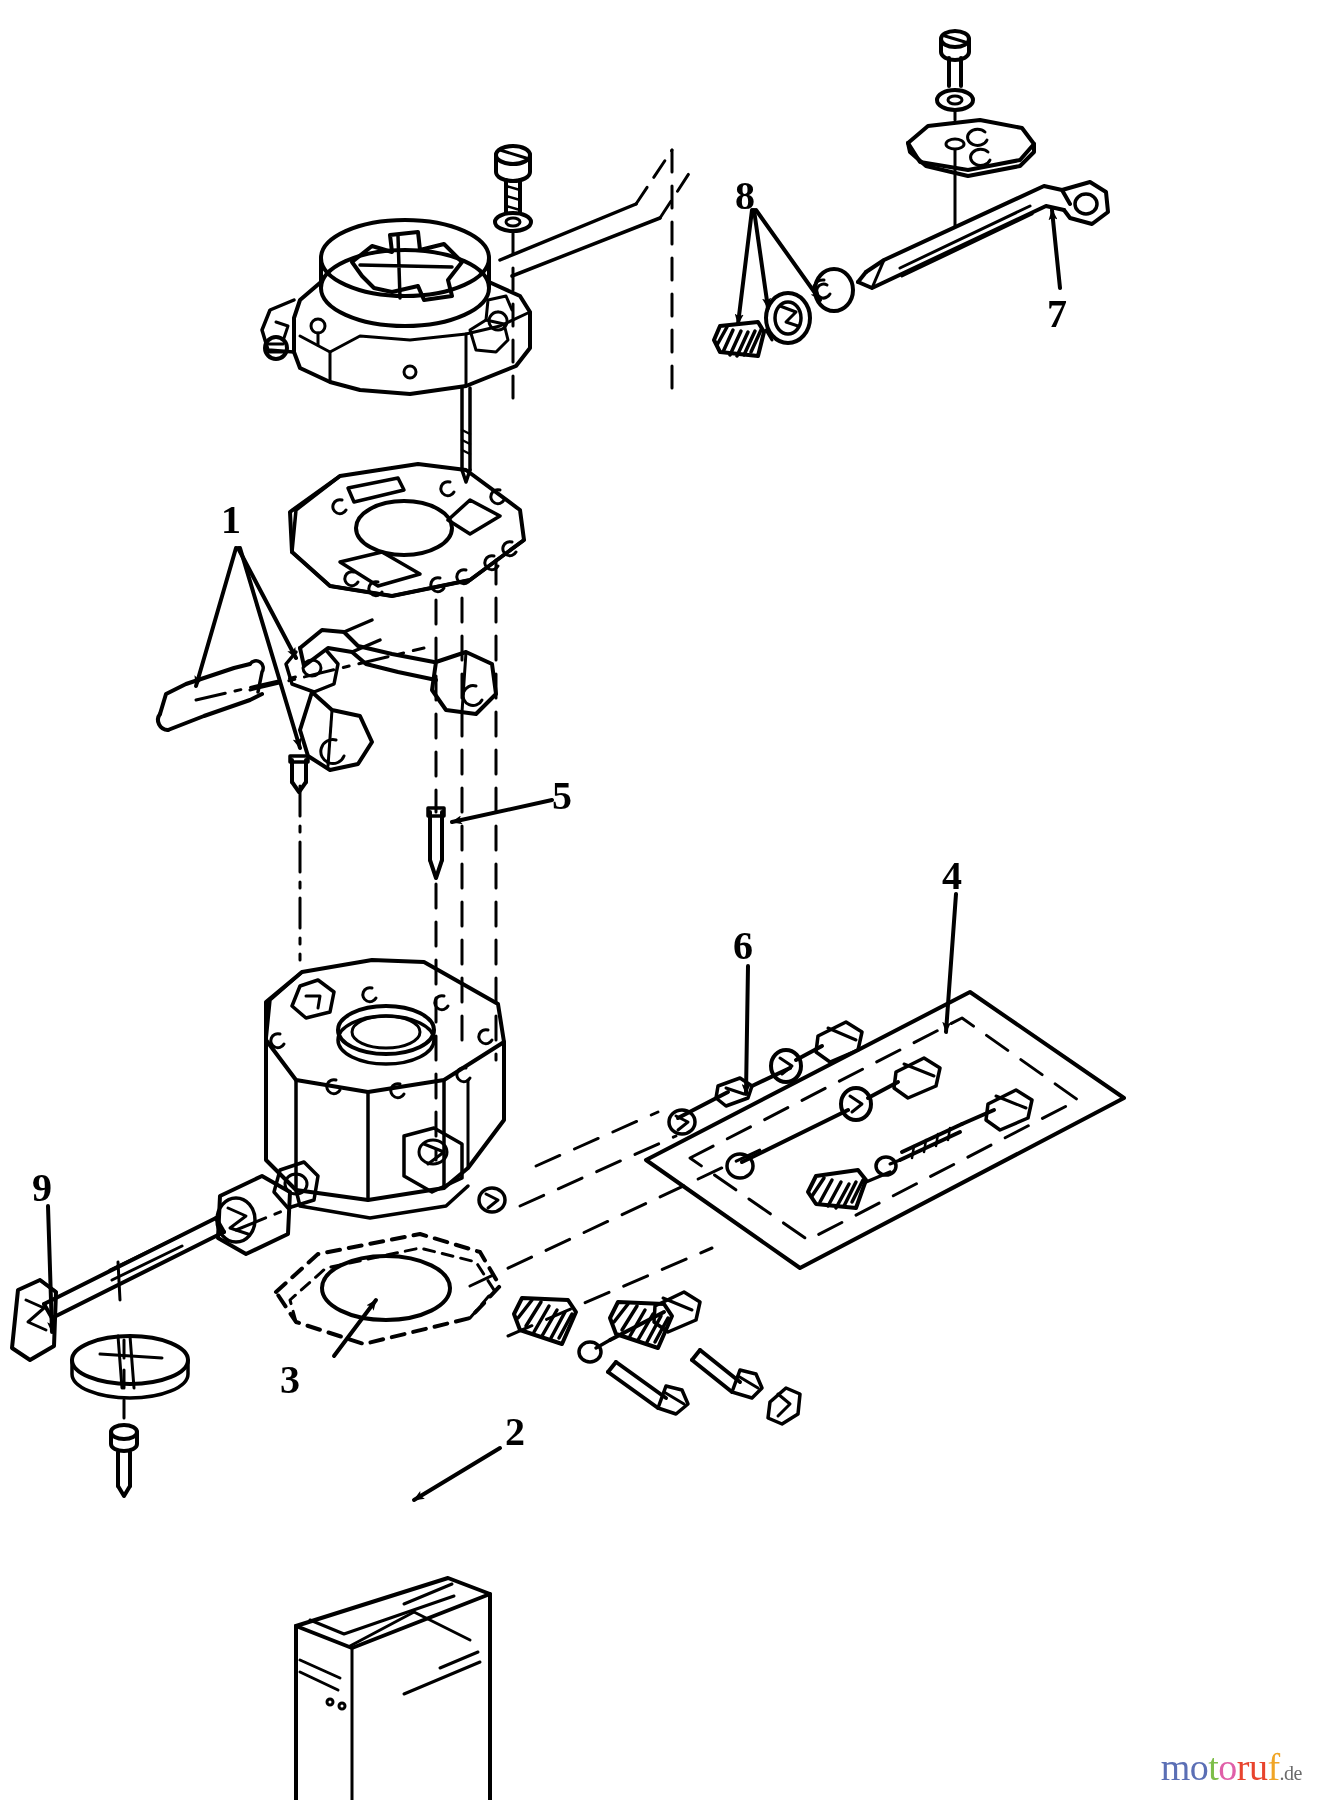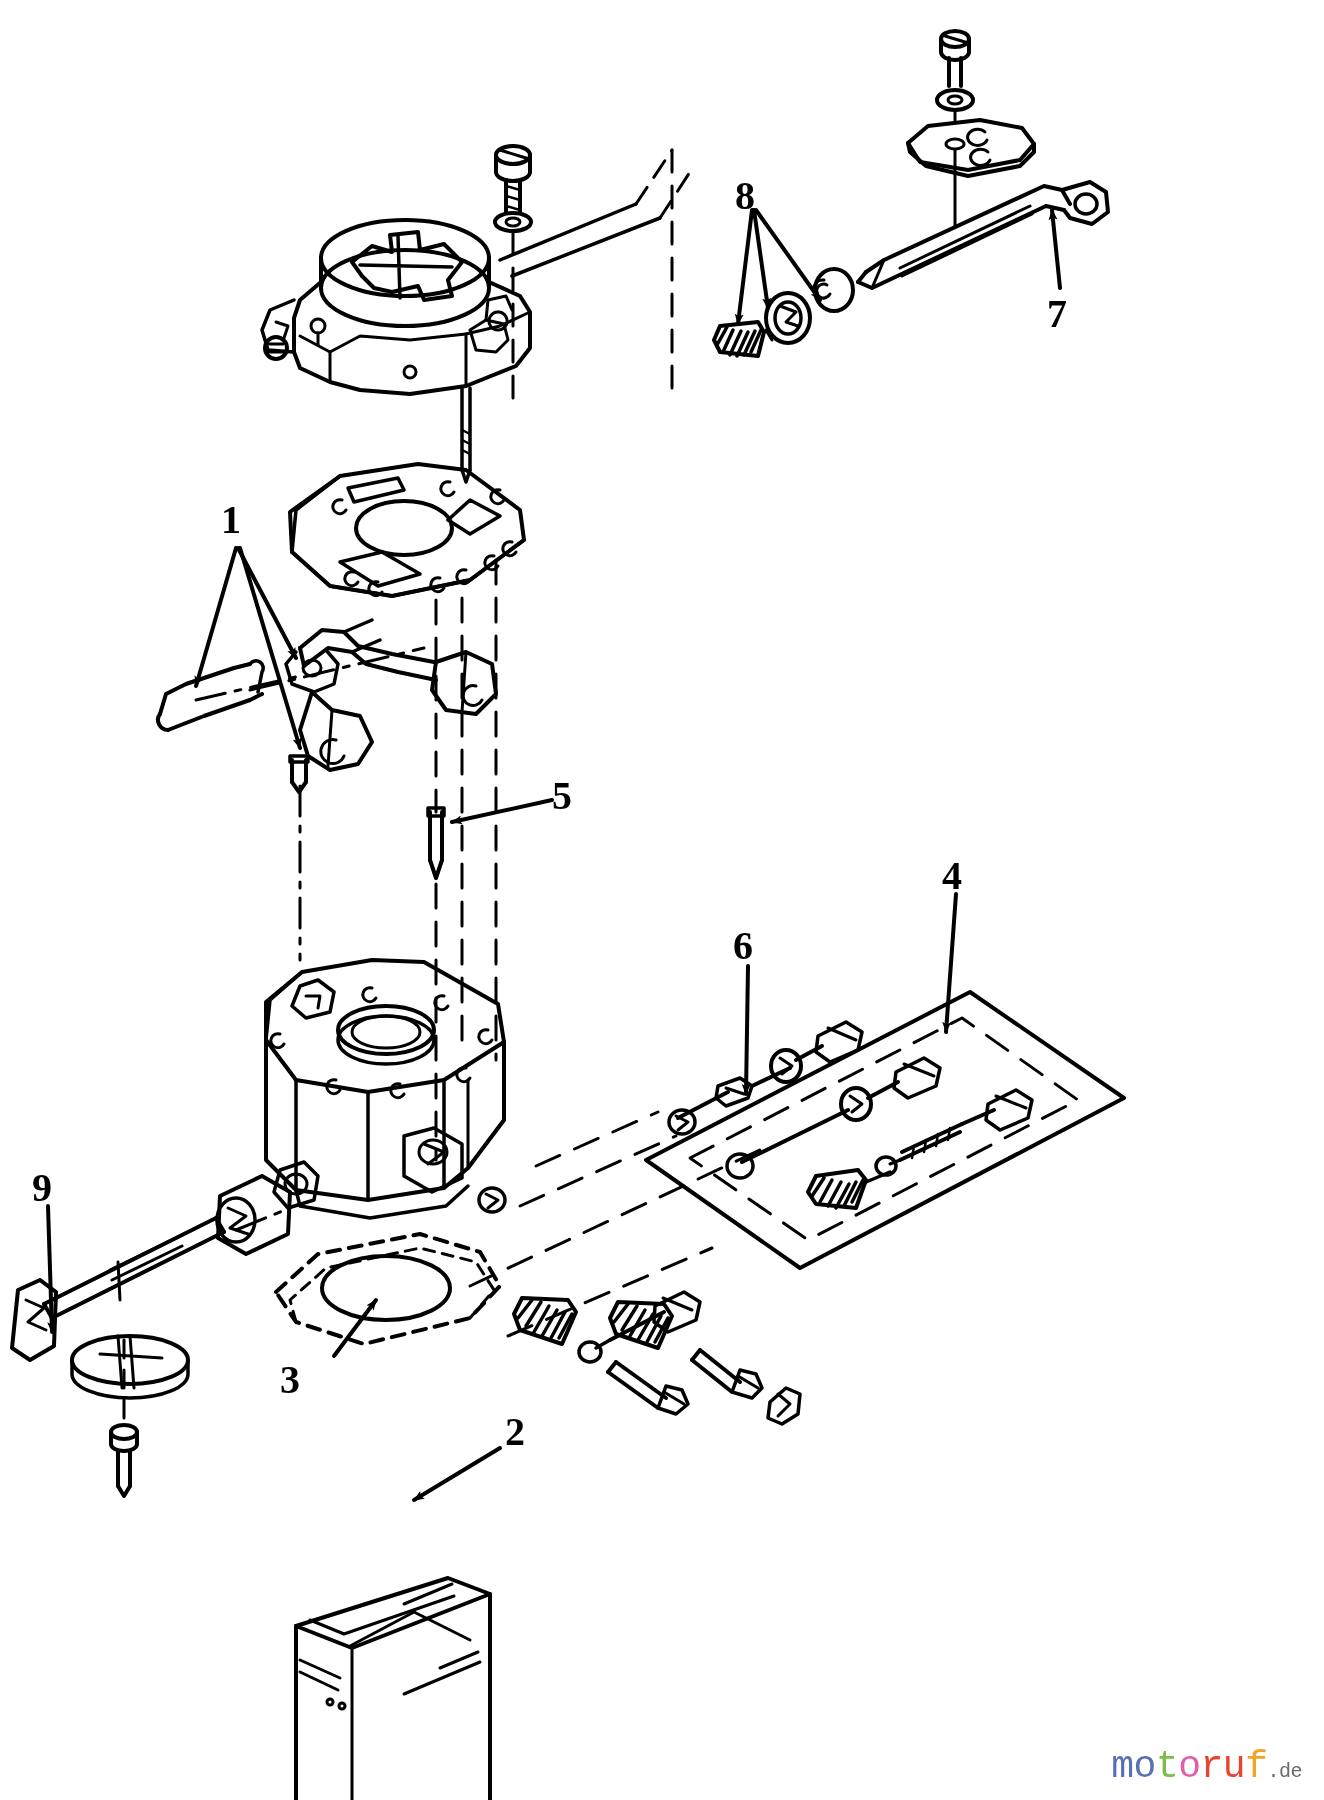--- a/index.html
+++ b/index.html
@@ -32,21 +32,21 @@
     font-weight: bold;
     font-size: 40px;
     color: #000000;
     line-height: 1;
     user-select: none;
   }
   #watermark {
     position: absolute;
     right: 22px;
     bottom: 14px;
-    font-family: Liberation Mono, monospace;
+    font-family: Liberation Serif, serif;
     font-size: 38px;
     letter-spacing: -0.5px;
     line-height: 1;
     white-space: nowrap;
   }
   #watermark .wm-suffix {
     font-size: 20px;
     color: #6b6b6b;
   }
   .wm-l { display: inline; }

